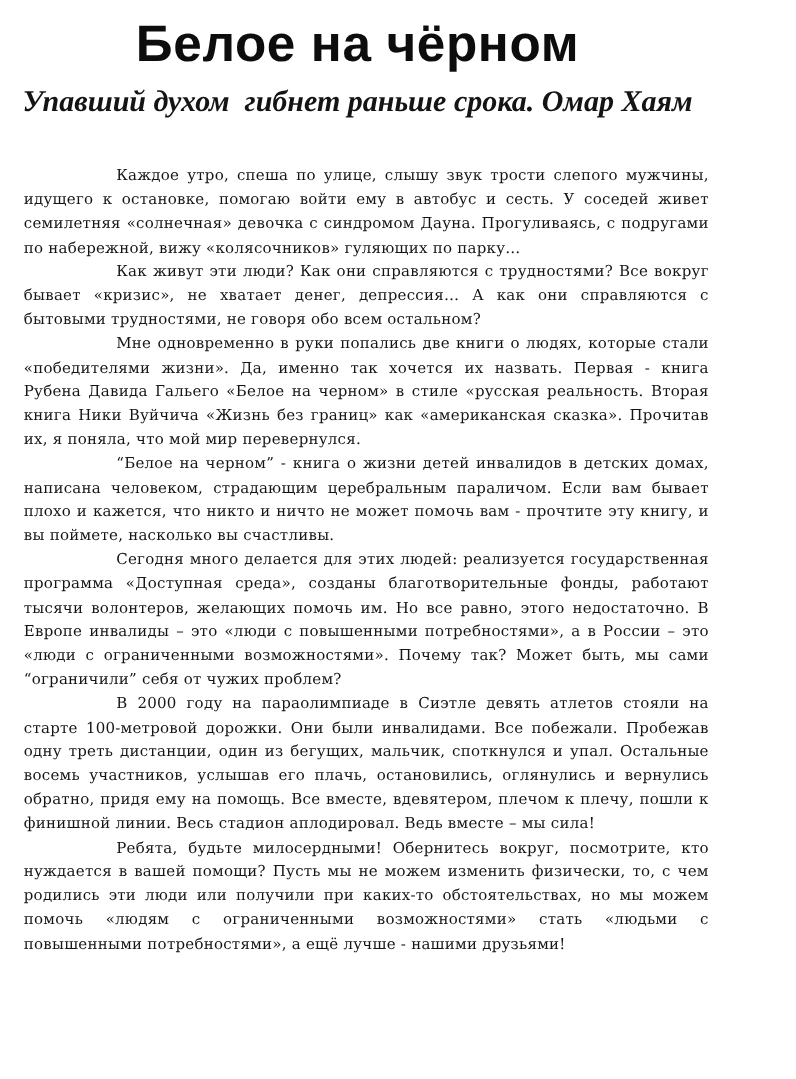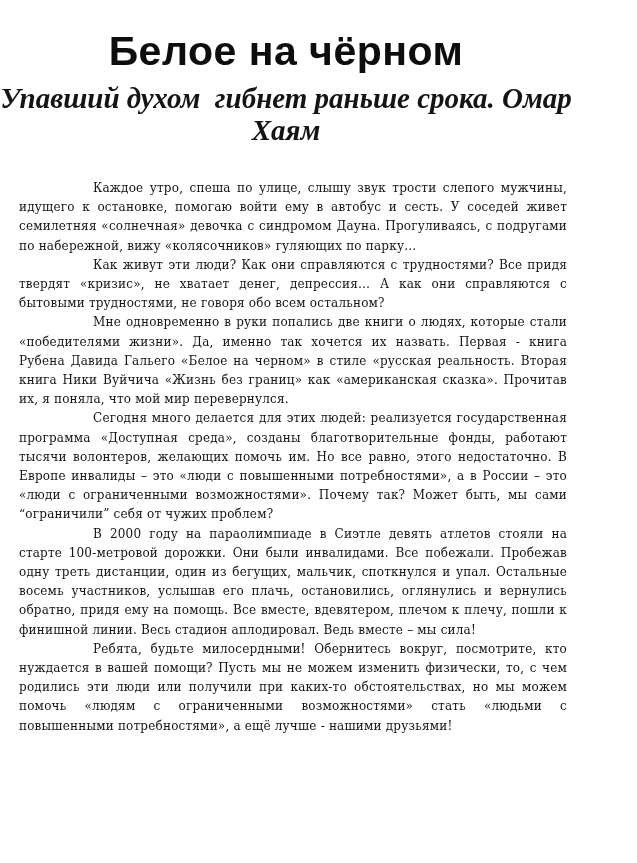--- a/index.html
+++ b/index.html
@@ -9,38 +9,38 @@
     background: #ffffff;
   }
   .page {
     position: relative;
     width: 572px;
     height: 863px;
     background: #ffffff;
     color: #111111;
     overflow: hidden;
     box-sizing: border-box;
-    padding-top: 26px;
+    padding-top: 10px;
   }
   .title {
     margin: 0;
     font-family: "Liberation Sans", sans-serif;
     font-weight: bold;
     font-size: 41px;
     line-height: 50px;
     text-align: center;
     letter-spacing: 0.5px;
     color: #0d0d0d;
   }
   .epigraph {
     margin-top: 6px;
     font-family: "Liberation Serif", serif;
     font-weight: bold;
     font-style: italic;
-    font-size: 29px;
+    font-size: 24px;
     line-height: 32px;
     text-align: center;
     white-space: pre-wrap;
     color: #141414;
   }
   .body {
     margin-top: 33px;
     padding: 0 5px 0 19px;
   }
   .body p {
@@ -57,19 +57,20 @@
 </head>
 <body>
 
 <div class="page">
   <h1 class="title">Белое на чёрном</h1>
 
   <div class="epigraph">Упавший духом  гибнет раньше срока. Омар Хаям</div>
 
   <div class="body">
     <p>Каждое утро, спеша по улице, слышу звук трости слепого мужчины, идущего к остановке, помогаю войти ему в автобус и сесть. У соседей живет семилетняя «солнечная» девочка с синдромом Дауна. Прогуливаясь, с подругами по набережной, вижу «колясочников» гуляющих по парку…</p>
-    <p>Как живут эти люди? Как они справляются с трудностями? Все придя твердят «кризис», не хватает денег, депрессия… А как они справляются с бытовыми трудностями, не говоря обо всем остальном?</p>
+    <p>Как живут эти люди? Как они справляются с трудностями? Все вокруг бывает «кризис», не хватает денег, депрессия… А как они справляются с бытовыми трудностями, не говоря обо всем остальном?</p>
     <p>Мне одновременно в руки попались две книги о людях, которые стали «победителями жизни». Да, именно так хочется их назвать. Первая -  книга Рубена Давида Гальего «Белое на черном» в стиле «русская реальность. Вторая книга Ники Вуйчича «Жизнь без границ» как «американская сказка». Прочитав их, я поняла, что мой мир перевернулся.</p>
+    <p>“Белое на черном” - книга о жизни детей инвалидов в детских домах, написана человеком, страдающим церебральным параличом. Если вам бывает плохо и кажется, что никто и ничто не может помочь вам - прочтите эту книгу, и вы поймете, насколько вы счастливы.</p>
     <p>Сегодня много делается для этих людей: реализуется государственная программа «Доступная среда», созданы благотворительные фонды, работают тысячи волонтеров, желающих помочь им. Но все равно, этого недостаточно. В Европе инвалиды – это «люди с повышенными потребностями», а в России – это «люди с ограниченными возможностями». Почему так? Может быть, мы сами “ограничили” себя от чужих проблем?</p>
     <p>В 2000 году на параолимпиаде в Сиэтле девять атлетов стояли на старте 100-метровой дорожки. Они были инвалидами. Все побежали. Пробежав одну треть дистанции, один из бегущих, мальчик, споткнулся и упал. Остальные восемь участников, услышав его плачь, остановились, оглянулись и вернулись обратно, придя ему на помощь. Все вместе, вдевятером, плечом к плечу, пошли к финишной линии. Весь стадион аплодировал. Ведь вместе – мы сила!</p>
     <p>Ребята, будьте милосердными! Обернитесь вокруг, посмотрите, кто нуждается в вашей помощи? Пусть мы не можем изменить физически, то, с чем родились эти люди или получили при каких-то обстоятельствах, но мы можем помочь «людям с ограниченными возможностями» стать «людьми с повышенными потребностями», а ещё лучше - нашими друзьями!</p>
   </div>
 </div>
 
 </body></html>

